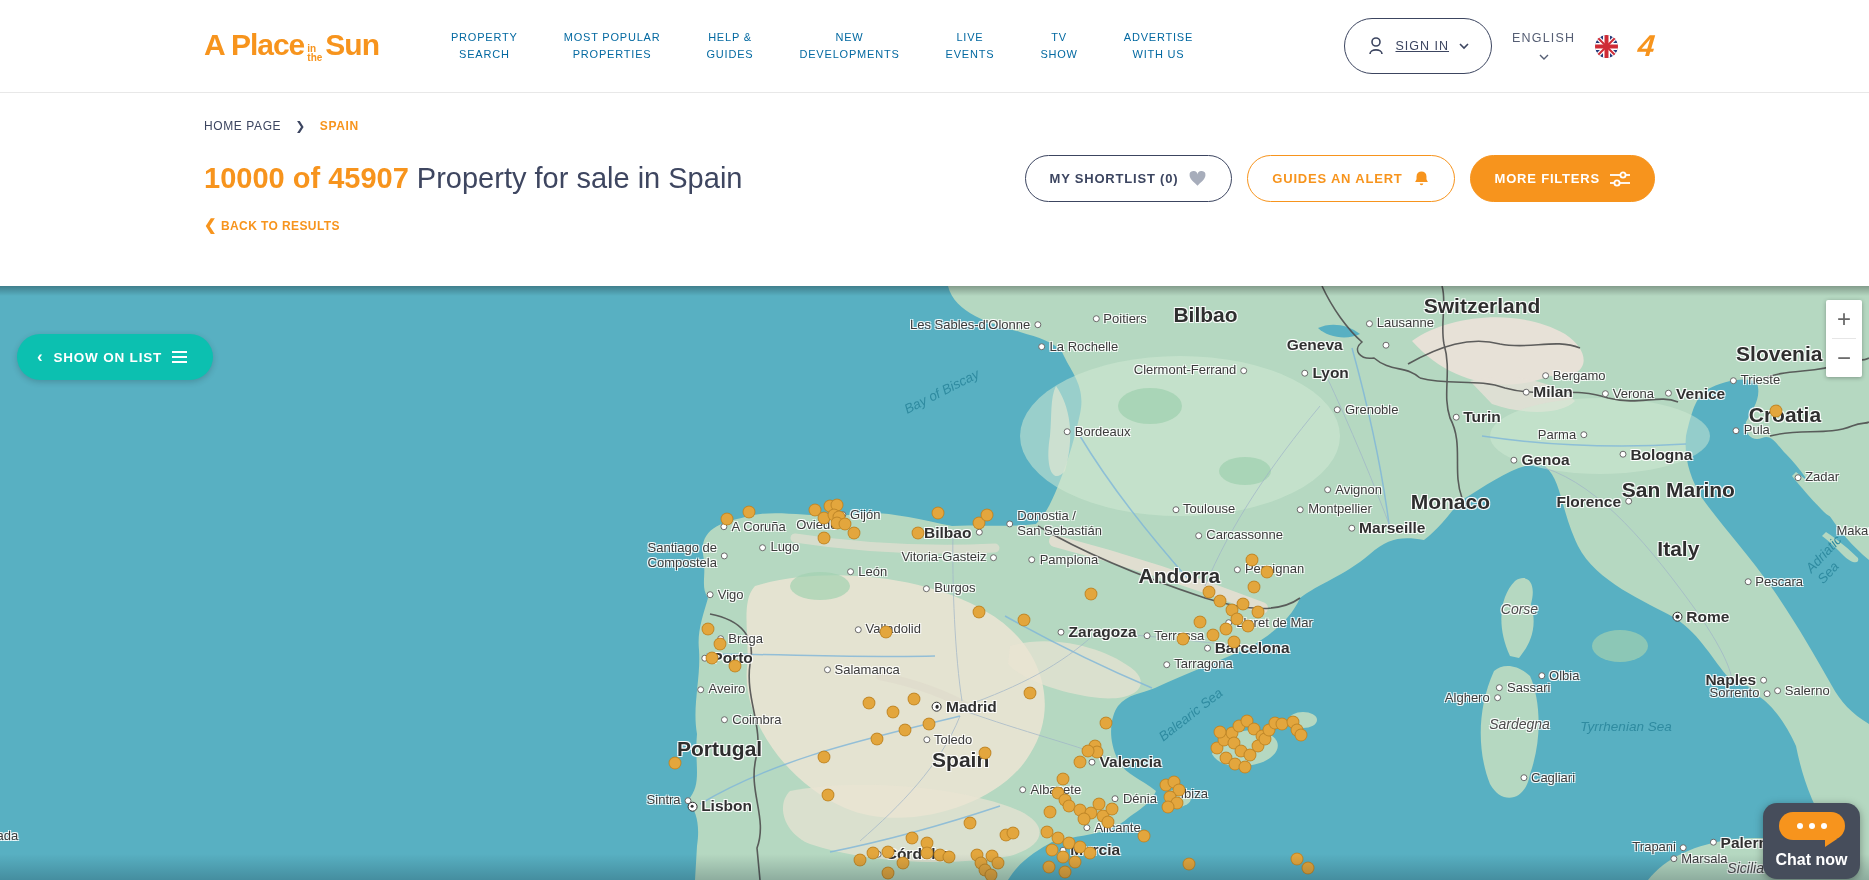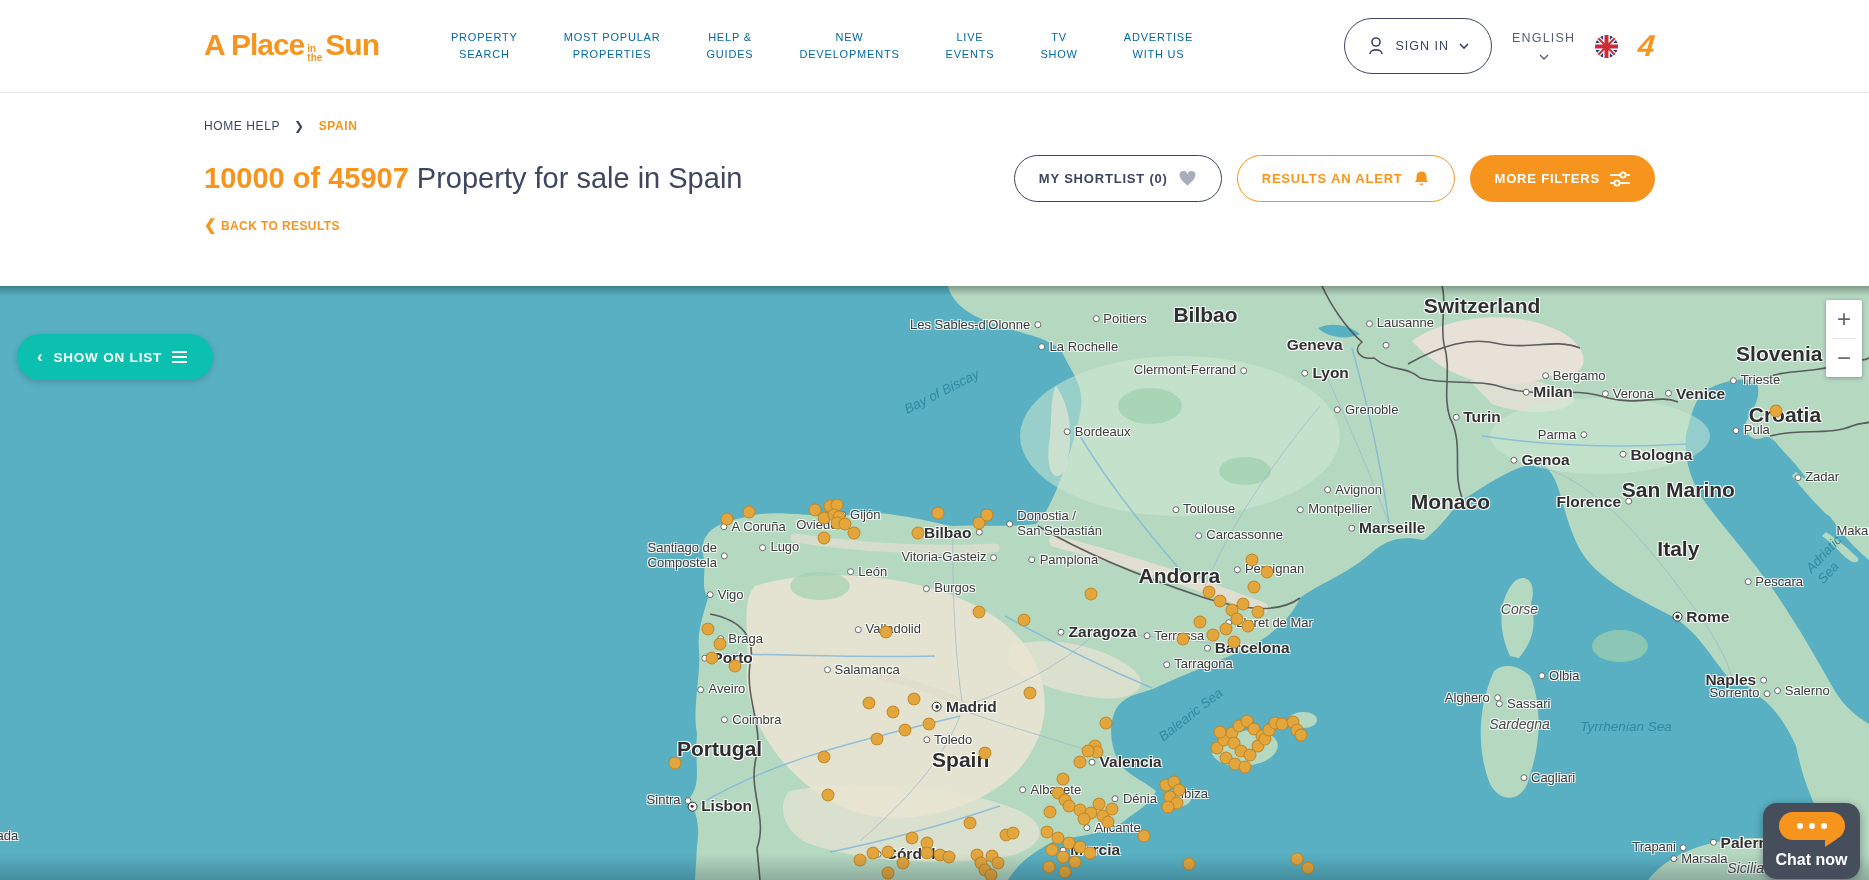--- a/index.html
+++ b/index.html
@@ -12,21 +12,21 @@
   .logo { display:flex; align-items:baseline; color:#F7941D; font-weight:bold; cursor:pointer;}
   .logo .big { font-size:30px; letter-spacing:-1px; }
   .logo .mid { display:inline-flex; flex-direction:column; font-size:10px; line-height:9px;
     margin:0 3px; transform:translateY(-3px); font-weight:bold;}
   .nav { display:flex; gap:46px; margin-left:72px; }
   .nav-item { font-size:11px; letter-spacing:.8px; color:#0369a1; text-align:center;
     line-height:1.55; max-width:120px; cursor:pointer; white-space:pre-line; }
   .hdr-right { margin-left:auto; display:flex; align-items:center; gap:20px; }
   .signin { display:flex; align-items:center; gap:10px; border:1.6px solid #3c4560;
     border-radius:28px; padding:0 22px; height:56px; cursor:pointer; background:#fff;}
-  .signin .lbl { font-size:12.5px; letter-spacing:1px; color:#3c4560; }
+  .signin .lbl { font-size:12.5px; letter-spacing:1px; color:#3c4560;text-decoration:underline; }
   .lang { display:flex; align-items:center; gap:7px; cursor:pointer;flex-direction:column; }
   .lang .lbl { font-size:12.5px; letter-spacing:1.2px; color:#555e74; }
   .chev { width:10px; height:10px; display:inline-block; }
   .flag { width:23px; height:23px; border-radius:50%; overflow:hidden; flex:0 0 auto; }
   .c4 { color:#F7941D; font-weight:bold; font-size:30px; font-style:italic;
     transform:skewX(-6deg); cursor:pointer; line-height:1;}
 
   
   .subhead { height:193px; background:#fff; padding:26px 214px 0 204px; position:relative; z-index:25;}
   .crumbs { display:flex; align-items:center; gap:14px; font-size:12px; letter-spacing:.6px; }
@@ -166,35 +166,35 @@
         <path d="M2,2 L21,21 M21,2 L2,21" stroke="#cf2b36" stroke-width="2"></path>
         <path d="M0,11.5 H23 M11.5,0 V23" stroke="#cf2b36" stroke-width="4"></path>
       </svg>
     </span>
     <span class="c4">4</span>
   </div>
 </div>
 
 <div class="subhead">
   <div class="crumbs">
-    <span class="crumb-home">HOME HELP</span>
+    <span class="crumb-home">HOME PAGE</span>
     <span class="crumb-sep">❯</span>
     <span class="crumb-cur">SPAIN</span>
   </div>
   <div class="title-row">
     <h1 class="title"><span class="count">10000 of 45907</span><span> Property for sale in Spain</span></h1>
     <div class="actions">
       <button class="pill">
         <span>MY SHORTLIST (0)</span>
         <svg class="icon-heart" viewBox="0 0 24 24">
           <path d="M12 21 C5 15 2 11.5 2 8 a5 5 0 0 1 10-1 a5 5 0 0 1 10 1 c0 3.5-3 7-10 13z"></path>
         </svg>
       </button>
       <button class="pill alert">
-        <span>RESULTS AN ALERT</span>
+        <span>GUIDES AN ALERT</span>
         <svg class="icon-bell" viewBox="0 0 24 24">
           <path d="M12 2 a7 7 0 0 0-7 7 v4 l-2 4 h18 l-2-4 v-4 a7 7 0 0 0-7-7z M9.5 19 a2.5 2.5 0 0 0 5 0z"></path>
         </svg>
       </button>
       <button class="pill filters">
         <span>MORE FILTERS</span>
         <svg class="icon-slider" viewBox="0 0 20 16" fill="none" stroke-width="1.8">
           <line x1="0" y1="4" x2="20" y2="4"></line>
             <circle cx="13" cy="4" r="2.6" fill="#F7941D"></circle>
           <line x1="0" y1="12" x2="20" y2="12"></line>
@@ -322,21 +322,21 @@
       <span class="map-label city" style="left: 87.1%; top: 18.1%;"><span class="mk"></span><span>Verona</span></span>
       <span class="map-label city" style="left: 93.9%; top: 15.9%; justify-content: space-between;"><span class="mk"></span><span>Trieste</span></span>
       <span class="map-label city" style="left: 93.7%; top: 24.3%;"><span class="mk"></span><span>Pula</span></span>
       <span class="map-label city" style="left: 83.6%; top: 25.1%;"><span>Parma</span><span class="mk"></span></span>
       <span class="map-label city" style="left: 97.2%; top: 32.2%;"><span class="mk"></span><span>Zadar</span></span>
       <span class="map-label city" style="left: 99.4%; top: 41.3%;"><span>Makars</span></span>
       <span class="map-label city" style="left: 94.9%; top: 49.8%;"><span class="mk"></span><span>Pescara</span></span>
       <span class="map-label city" style="left: 93.1%; top: 68.6%;"><span>Sorrento</span><span class="mk"></span></span>
       <span class="map-label city" style="left: 96.4%; top: 68.1%;"><span class="mk"></span><span>Salerno</span></span>
       <span class="map-label city" style="left: 83.4%; top: 65.6%;"><span class="mk"></span><span>Olbia</span></span>
-      <span class="map-label city" style="left: 81.5%; top: 67.6%; margin-top: 16px;"><span class="mk"></span><span>Sassari</span></span>
+      <span class="map-label city" style="left: 81.5%; top: 67.6%;"><span class="mk"></span><span>Sassari</span></span>
       <span class="map-label city" style="left: 78.8%; top: 69.3%;"><span>Alghero</span><span class="mk"></span></span>
       <span class="map-label city" style="left: 82.8%; top: 82.8%;"><span class="mk"></span><span>Cagliari</span></span>
       <span class="map-label city" style="left: 88.8%; top: 94.5%;"><span>Trapani</span><span class="mk"></span></span>
       <span class="map-label city" style="left: 90.9%; top: 96.4%;"><span class="mk"></span><span>Marsala</span></span>
       <span class="map-label city" style="left: 40.3%; top: 40.5%;"><span class="mk"></span><span>A Coruña</span></span>
       <span class="map-label city" style="left: 46%; top: 38.5%;"><span class="mk"></span><span>Gijón</span></span>
       <span class="map-label city" style="left: 44%; top: 40.2%;"><span>Oviedo</span><span class="mk"></span></span>
       <span class="map-label city" style="left: 36.8%; top: 45.4%;"><span>Santiago de
 Compostela</span><span class="mk"></span></span>
       <span class="map-label city" style="left: 41.7%; top: 44%;"><span class="mk"></span><span>Lugo</span></span>

